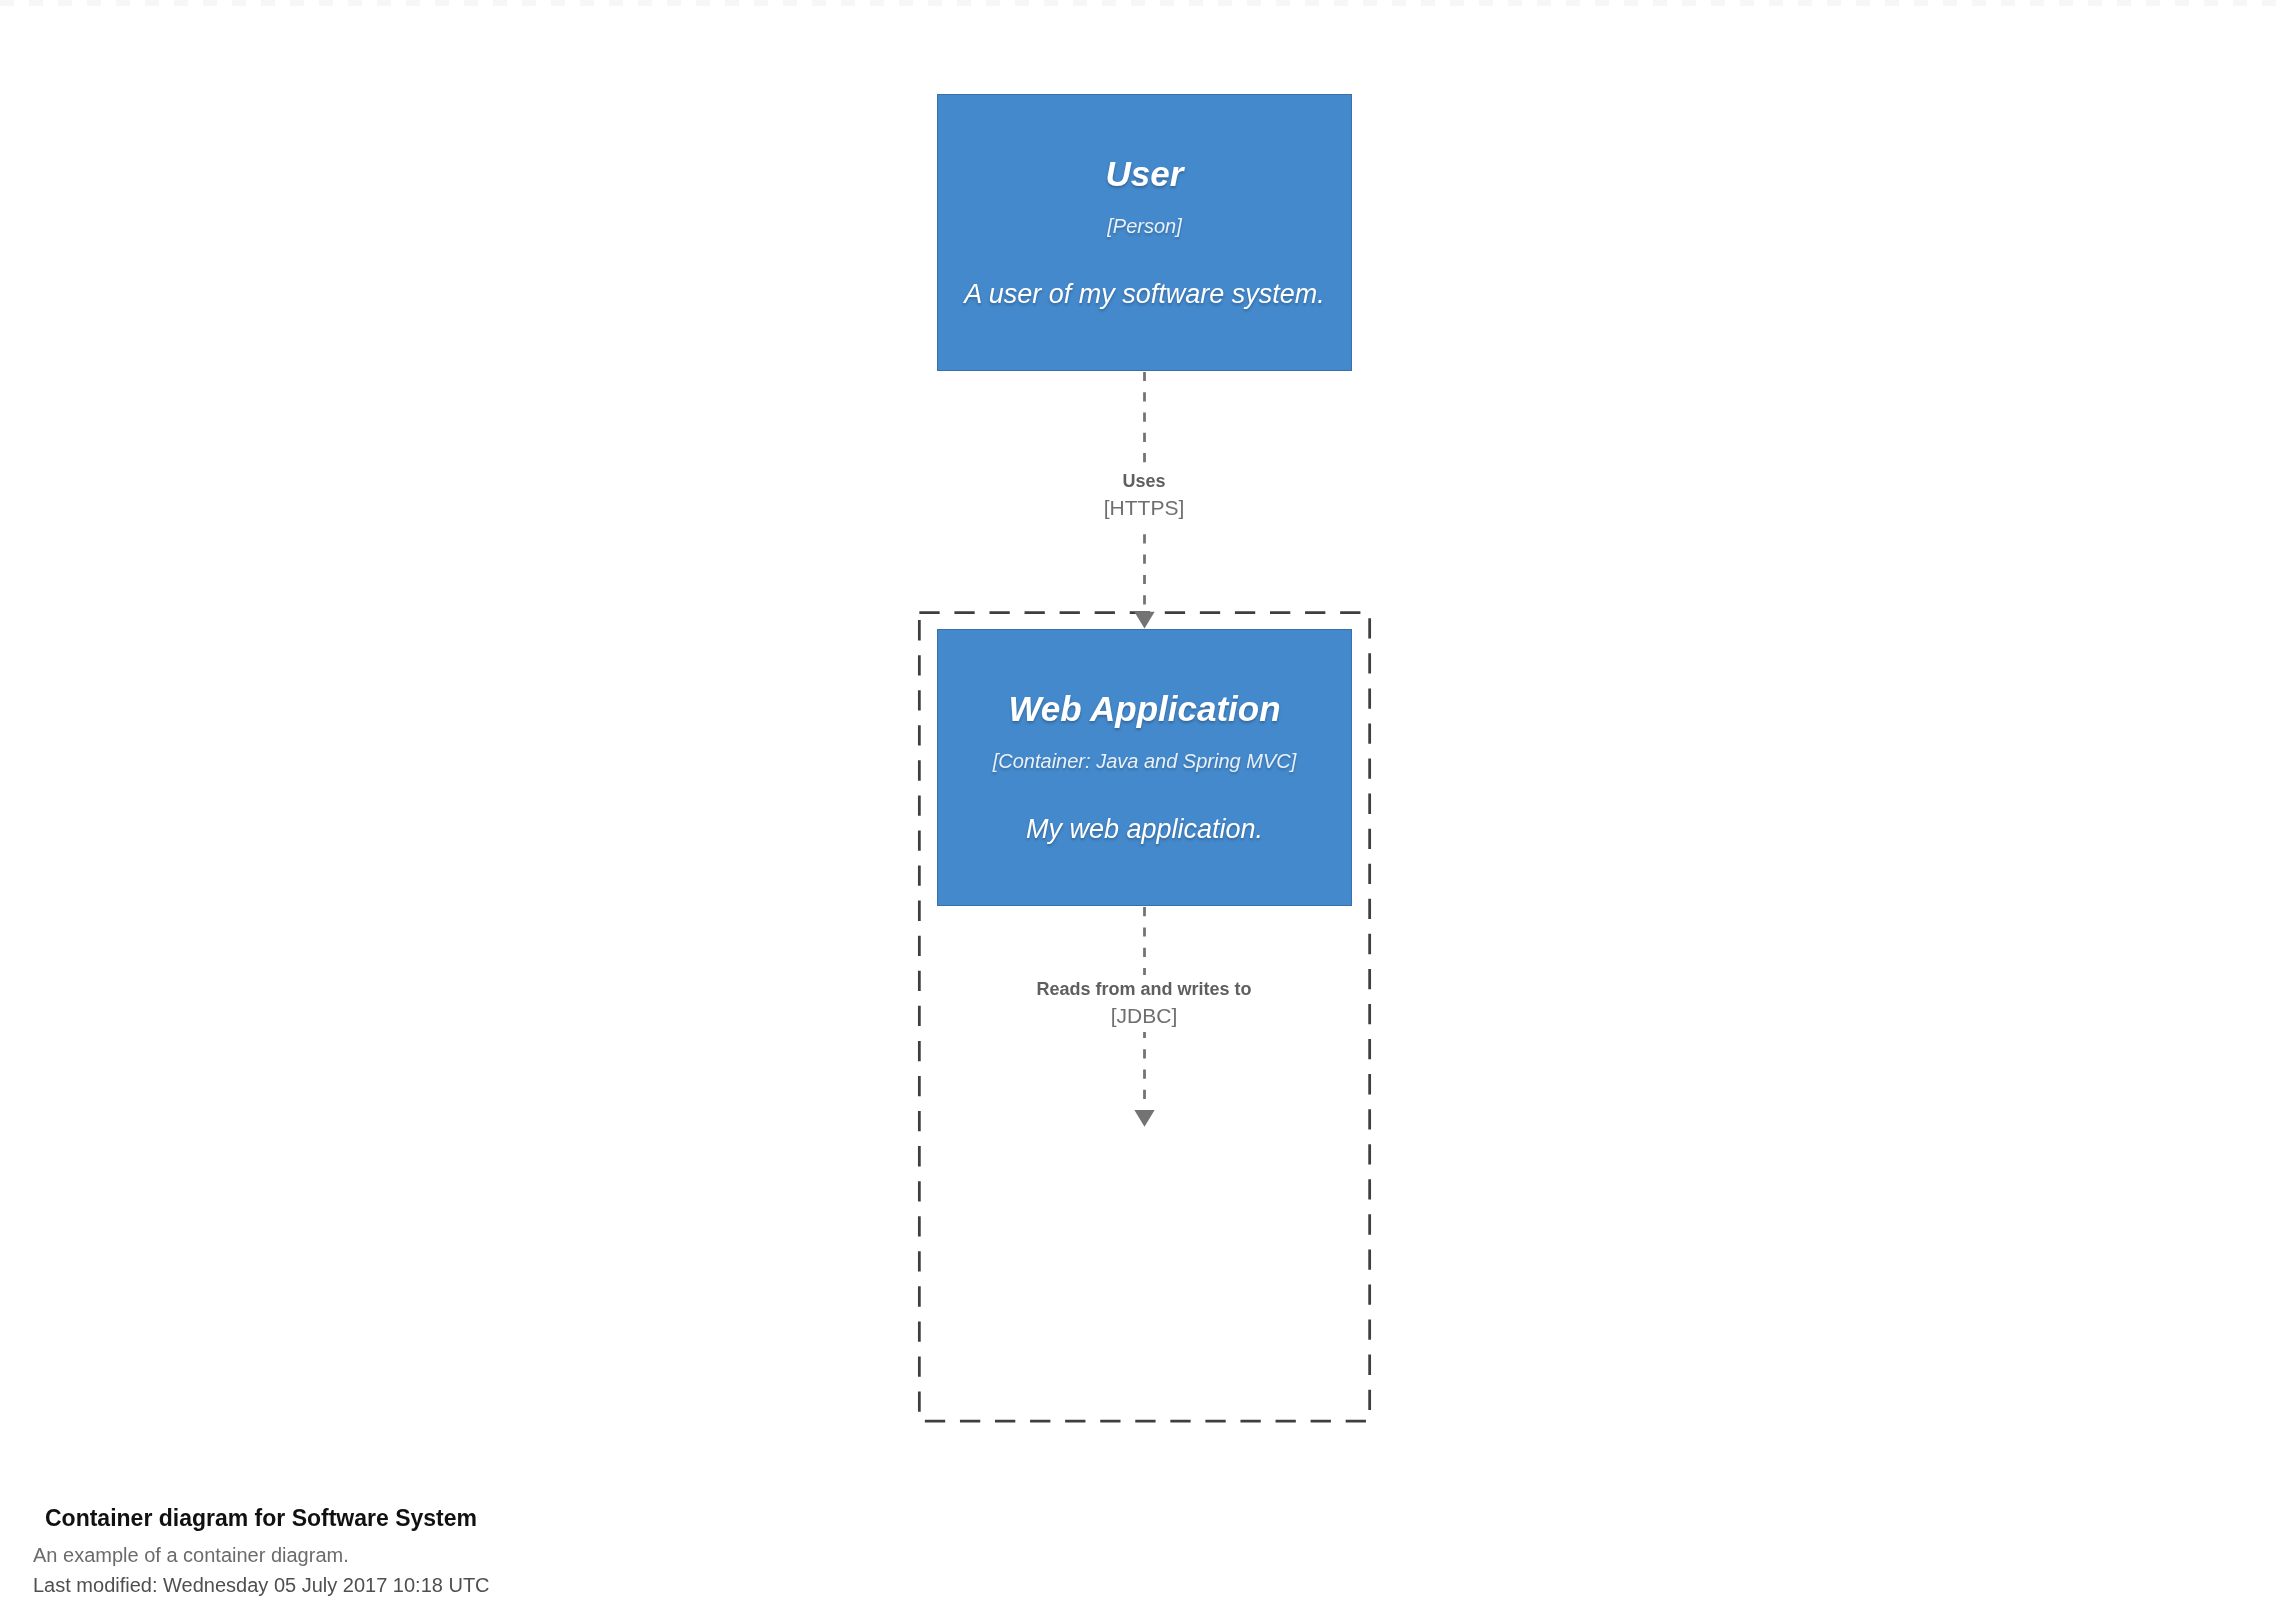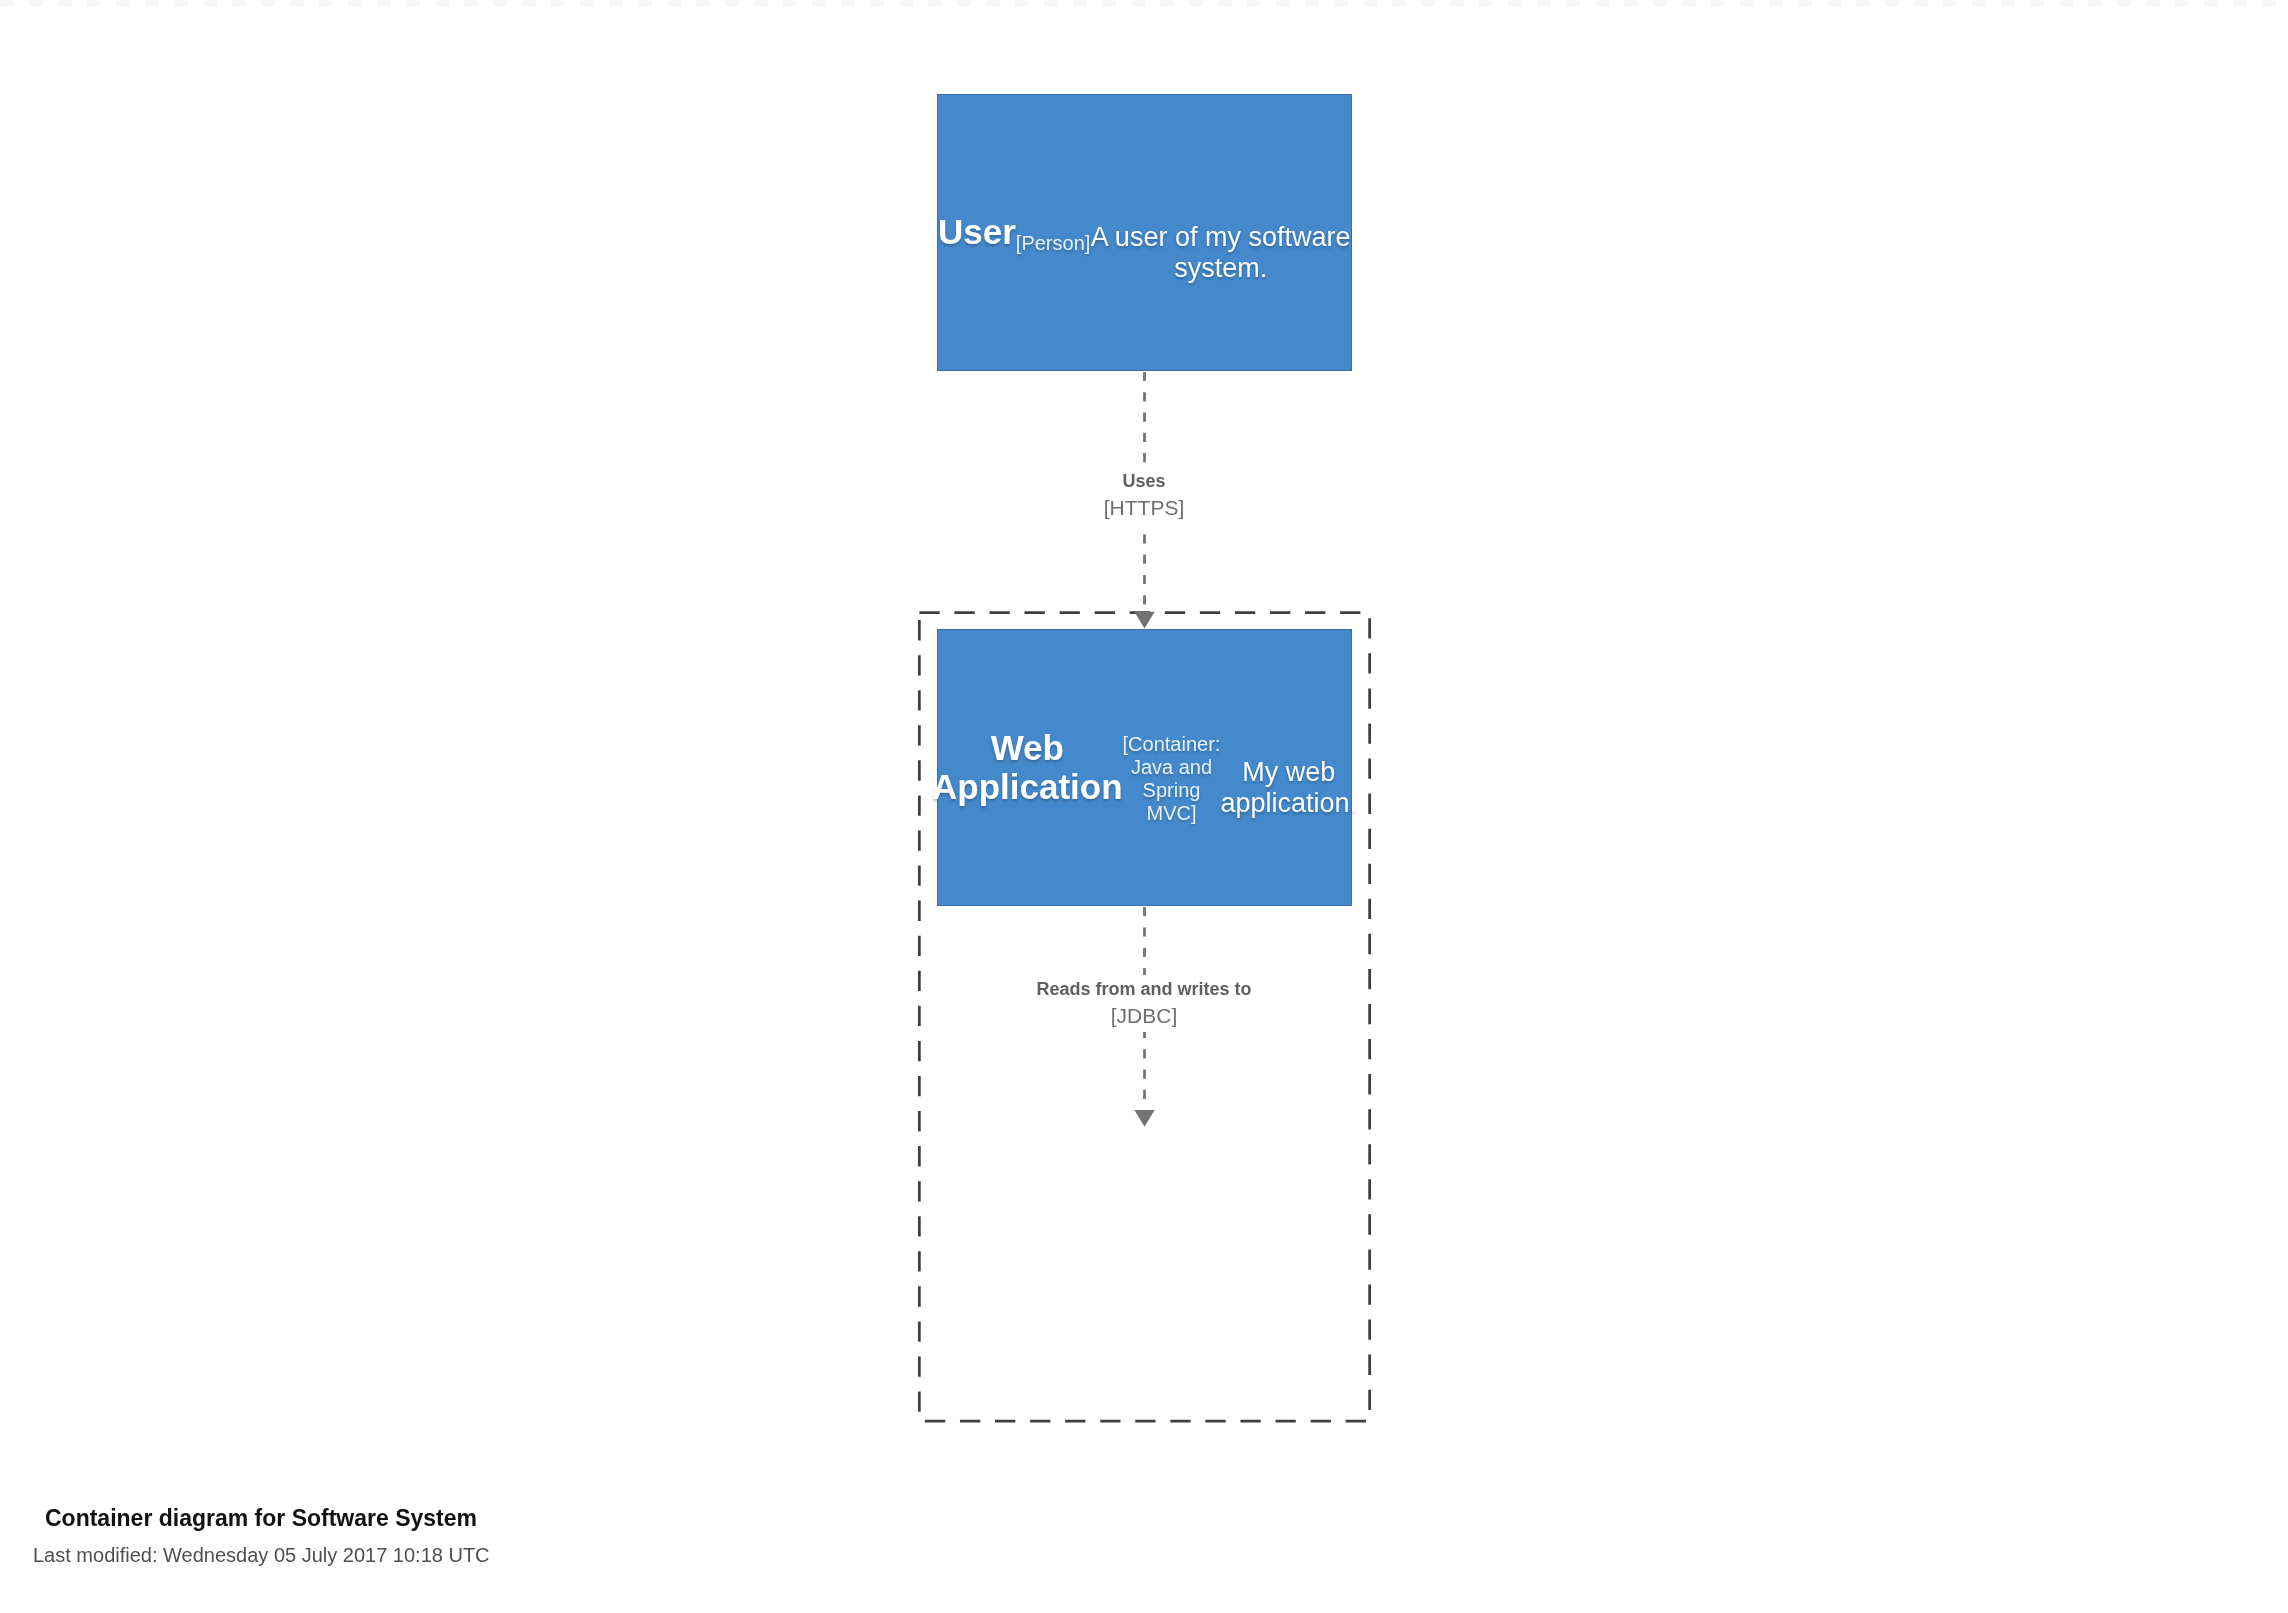--- a/index.html
+++ b/index.html
@@ -57,27 +57,28 @@
     stroke: none;
   }
   .element {
     position: absolute;
     width: 415px;
     height: 277px;
     background: var(--element-fill);
     border: 1.8px solid var(--element-border);
     color: var(--element-text);
     display: flex;
-    flex-direction: row;
+    flex-direction: column;
     align-items: center;
     justify-content: center;
     text-align: center;
     z-index: 2;
     text-shadow: 0 1.8px 2.8px rgba(0,0,0,0.25);
     cursor: default;
+    font-style: italic;
   }
   .el-name {
     font-size: 35px;
     font-weight: bold;
     line-height: 1.1;
   }
   .el-meta {
     font-size: 20px;
     margin-top: 22px;
     opacity: 0.88;
@@ -166,17 +167,18 @@
   </div>
 
   <div class="rel-label" style="left:1144px; top:975px;">
     <div class="rel-name">Reads from and writes to</div>
     <div class="rel-tech">[JDBC]</div>
   </div>
 
 
   <div class="meta-block">
     <h1 class="page-title">Container diagram for Software System</h1>
+    <div class="page-subtitle">An example of a container diagram.</div>
     <div class="page-modified">Last modified: Wednesday 05 July 2017 10:18 UTC</div>
   </div>
 
 </div>
 
 
 </body></html>

